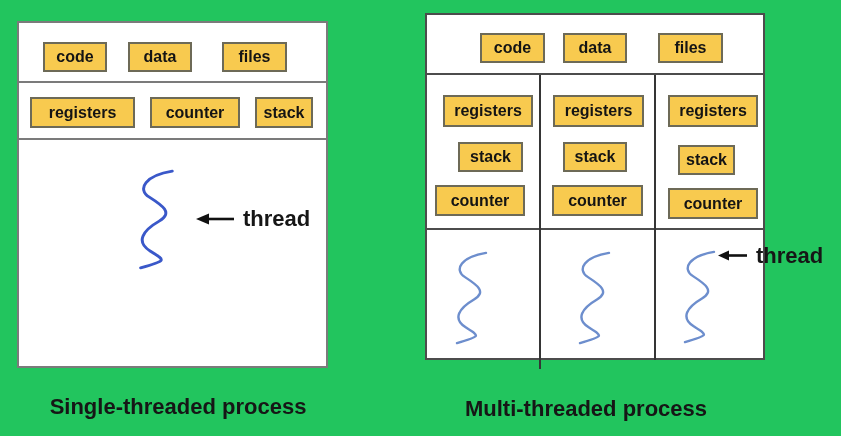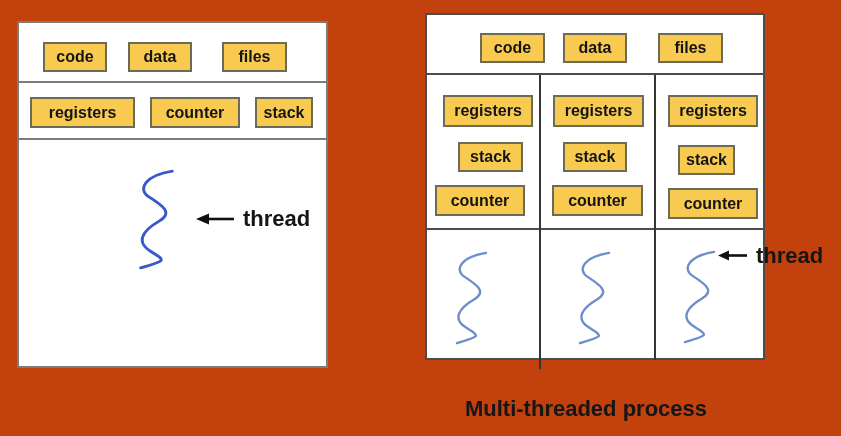--- a/index.html
+++ b/index.html
@@ -1,17 +1,17 @@
 <!DOCTYPE html>
 <html style="--chip-fill: #F8CA4F; --chip-border: #6d6a57; --thread-blue-left: #3a58c9; --thread-blue-right: #6d8ecd; --arrow-color: #111111;"><head>
 <meta charset="utf-8">
 <style>
   html,body{margin:0;padding:0;background:#ffffff;}
   .canvas{
-    position:relative;width:841px;height:436px;background:#c2410c;overflow:hidden;
+    position:relative;width:841px;height:436px;background:#22c55e;overflow:hidden;
     font-family:"Liberation Sans", sans-serif;
   }
   .outer-box{position:absolute;box-sizing:border-box;background:#ffffff;}
   .outer-box.left{border:2px solid #7b7b7b;}
   .outer-box.right{border:2px solid #4c4c4c;}
   .hline{position:absolute;height:2px;}
   .hline.left{background:#7b7b7b;}
   .hline.right{background:#4c4c4c;}
   .vline{position:absolute;width:2px;background:#353535;}
   .chip{
@@ -68,20 +68,21 @@
   <svg class="squiggle dark" style="left:133px;top:168px;" width="48" height="102" viewBox="0 0 44 98" preserveAspectRatio="none">
     <path d="M 36 3 C 12 7, 3 20, 15 28 C 27 36, 37 43, 24 51 C 9 60, 2 71, 16 80 C 30 89, 31 89, 7 96"></path>
   </svg>
 
   <svg class="arrow" style="left:194px;top:211px;" width="44" height="16" viewBox="0 0 44 16">
     <line x1="40" y1="8" x2="12" y2="8"></line>
     <polygon points="2,8 15,2.5 15,13.5"></polygon>
   </svg>
   <div class="thread-label" style="left:243px;top:206px;">thread</div>
 
+  <div class="caption" style="left:28px;top:394px;width:300px;">Single-threaded process</div>
 
   <div class="outer-box right" style="left:425px;top:13px;width:340px;height:347px;"></div>
   <div class="hline right" style="left:425px;top:73px;width:340px;"></div>
   <div class="hline right" style="left:425px;top:228px;width:340px;"></div>
   <div class="vline" style="left:539px;top:75px;height:294px;"></div>
   <div class="vline" style="left:654px;top:75px;height:285px;"></div>
 
   <div class="chip" style="left:480px;top:33px;width:65px;height:30px;">
       <span>code</span>
     </div>

